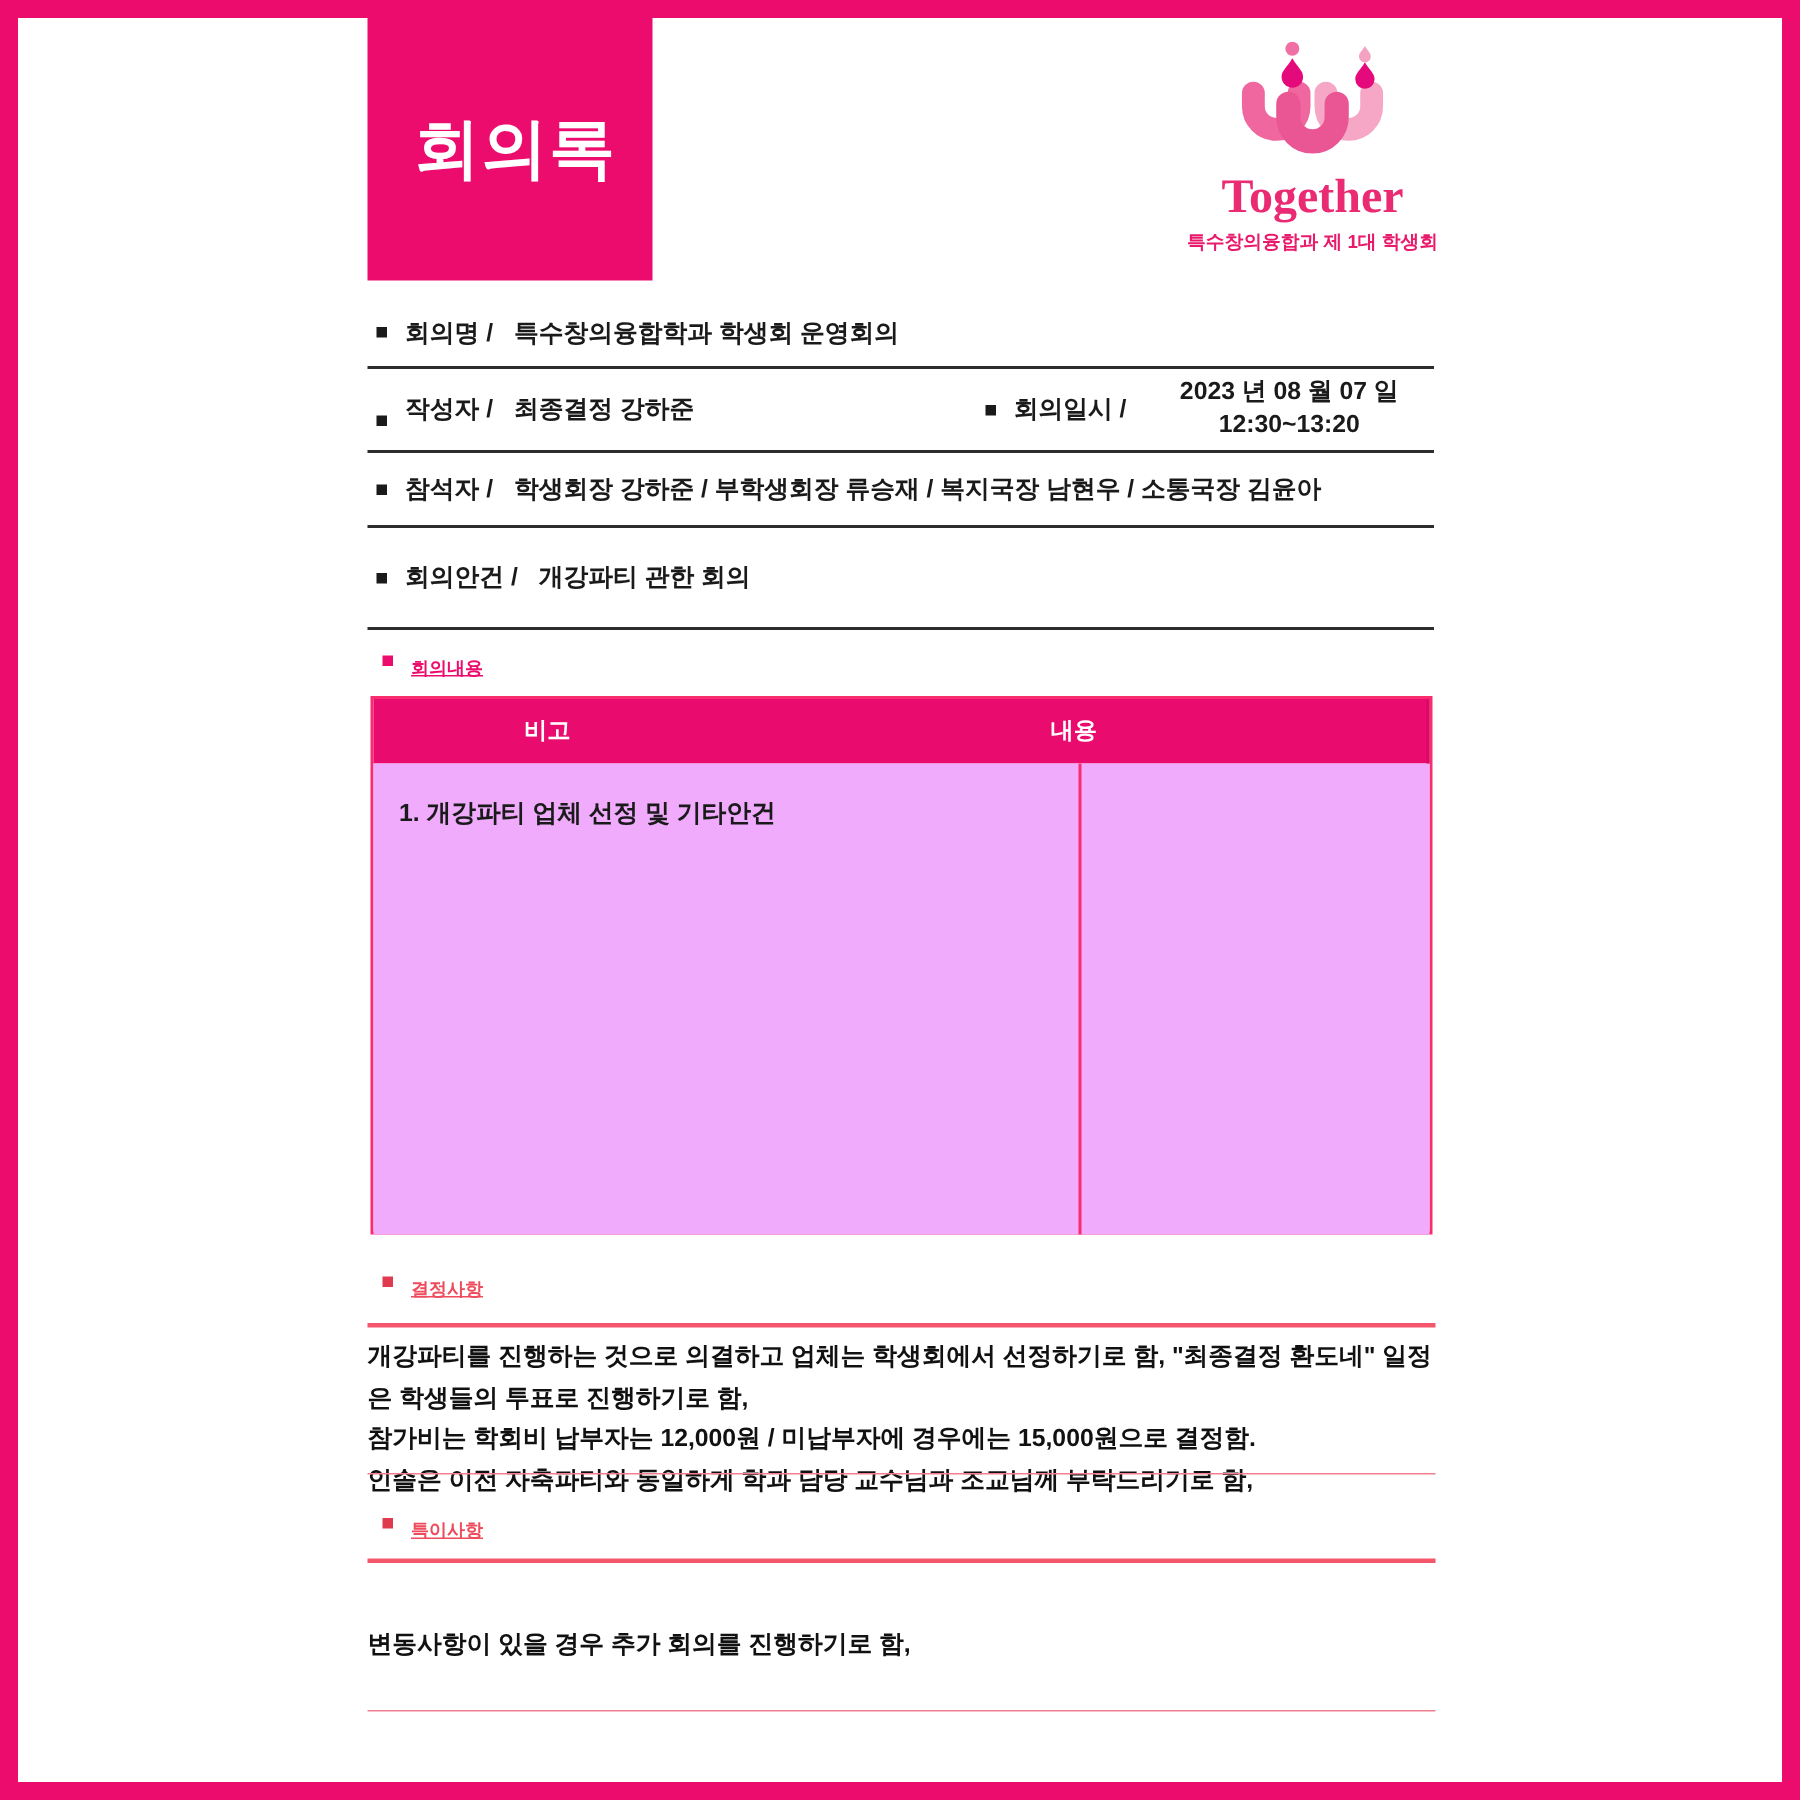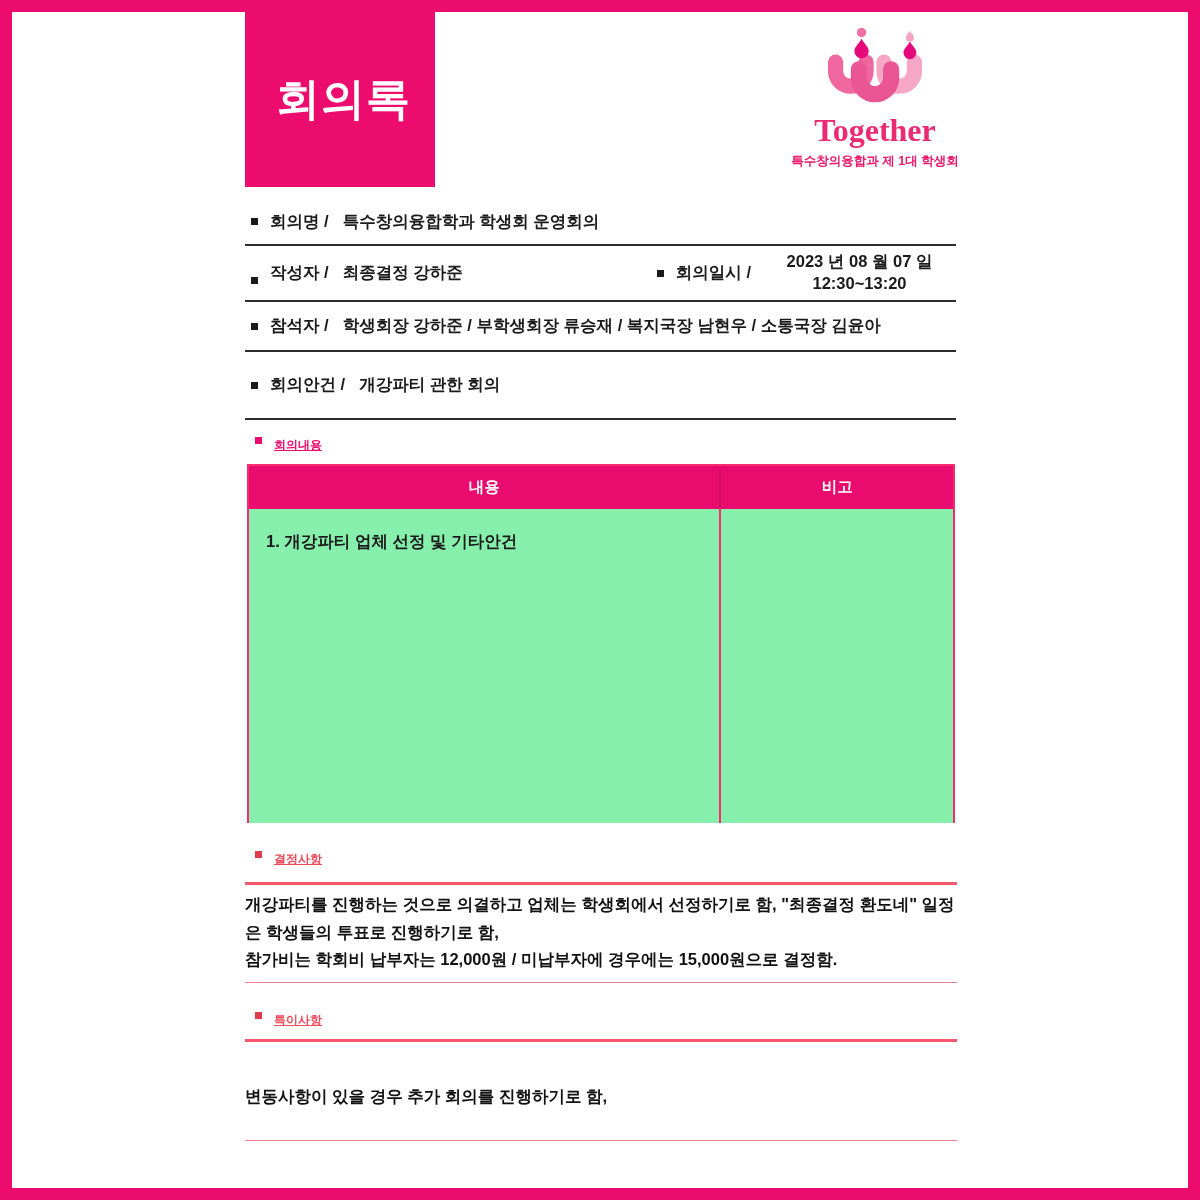--- a/index.html
+++ b/index.html
@@ -118,21 +118,21 @@
   }
   .ct-header .c1, .ct-body .c1 { width: 67.1%; }
   .ct-header .c2, .ct-body .c2 { width: 32.9%; }
   .ct-header .cell {
     display: flex; align-items: center; justify-content: center;
   }
   .ct-header .c1 { border-right: 2px solid #D80A64; }
   .ct-body {
     display: flex;
     height: 314px;
-    background: #86efac;
+    background: #f0abfc;
   }
   .ct-body .c1 {
     border-right: 2px solid #F92D6E;
     padding: 22px 16px 0 17px;
     font-size: 16.5px;
     font-weight: 700;
   }
   .ct-body .c2 { padding: 22px 12px 0 12px; }
   
   .rule-thick {
@@ -215,37 +215,38 @@
     </div>
   </div>
 
   <div class="section-heading pink">
     <span class="sq pink"></span>
     <span>회의내용</span>
   </div>
 
   <div class="content-table">
     <div class="ct-header">
+      <div class="cell c2">비고</div>
       <div class="cell c1">내용</div>
-      <div class="cell c2">비고</div>
     </div>
     <div class="ct-body">
       <div class="c1">1.  개강파티 업체 선정 및 기타안건</div>
       <div class="c2"></div>
     </div>
   </div>
 
   <div class="section-heading red1">
     <span class="sq red"></span>
     <span>결정사항</span>
   </div>
   <div class="rule-thick" style="top:870px"></div>
   <div class="para" style="top:879px">
     <div>개강파티를 진행하는 것으로 의결하고 업체는 학생회에서 선정하기로 함, "최종결정 환도네" 일정은 학생들의 투표로 진행하기로 함,</div>
     <div>참가비는 학회비 납부자는 12,000원 / 미납부자에 경우에는 15,000원으로 결정함.</div>
+    <div>인솔은 이전 자축파티와 동일하게 학과 담당 교수님과 조교님께 부탁드리기로 함,</div>
   </div>
   <div class="rule-thin" style="top:970px"></div>
 
   <div class="section-heading red2">
     <span class="sq red"></span>
     <span>특이사항</span>
   </div>
   <div class="rule-thick" style="top:1027px"></div>
   <div class="para" style="top:1071px">
     <div>변동사항이 있을 경우 추가 회의를 진행하기로 함,</div>

